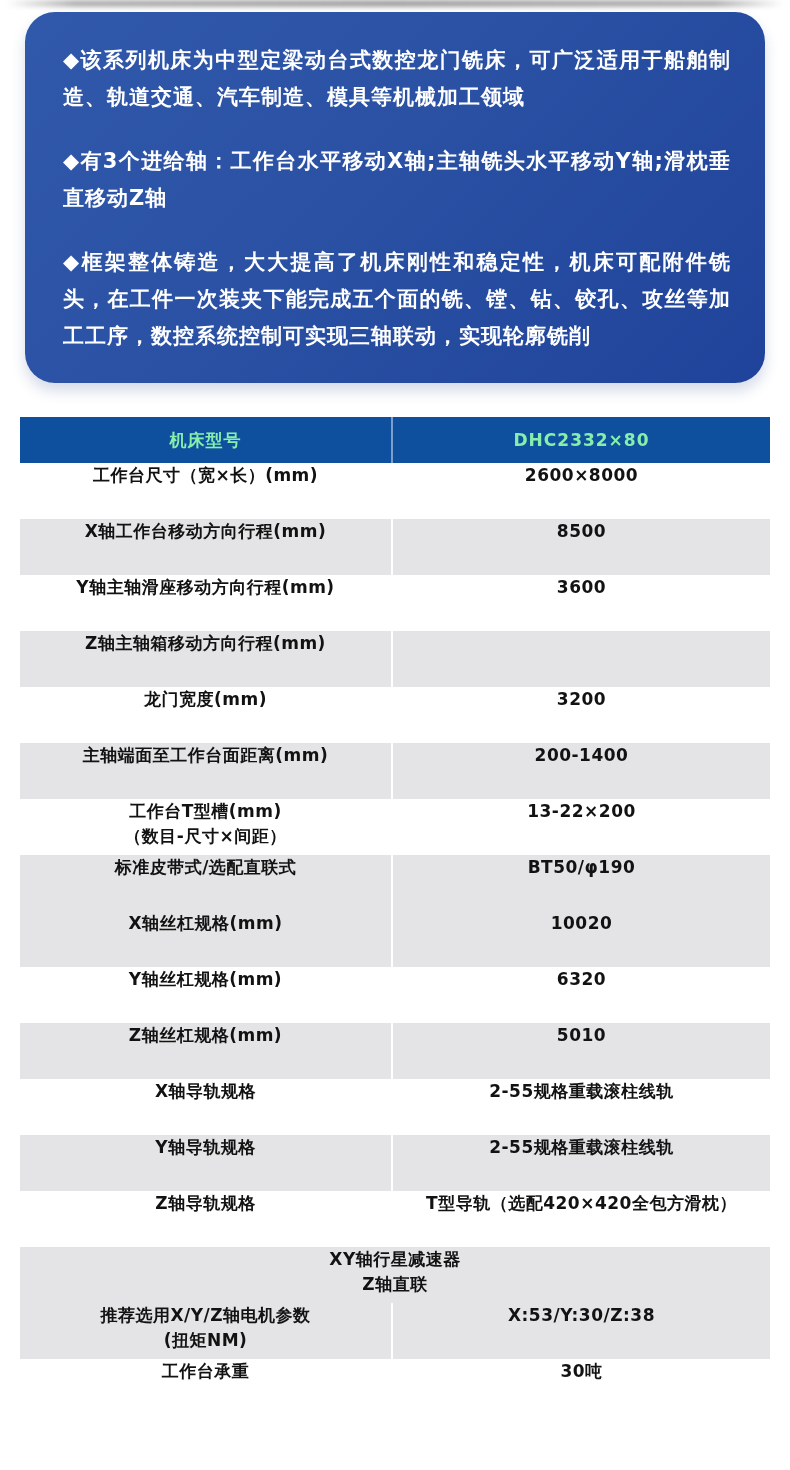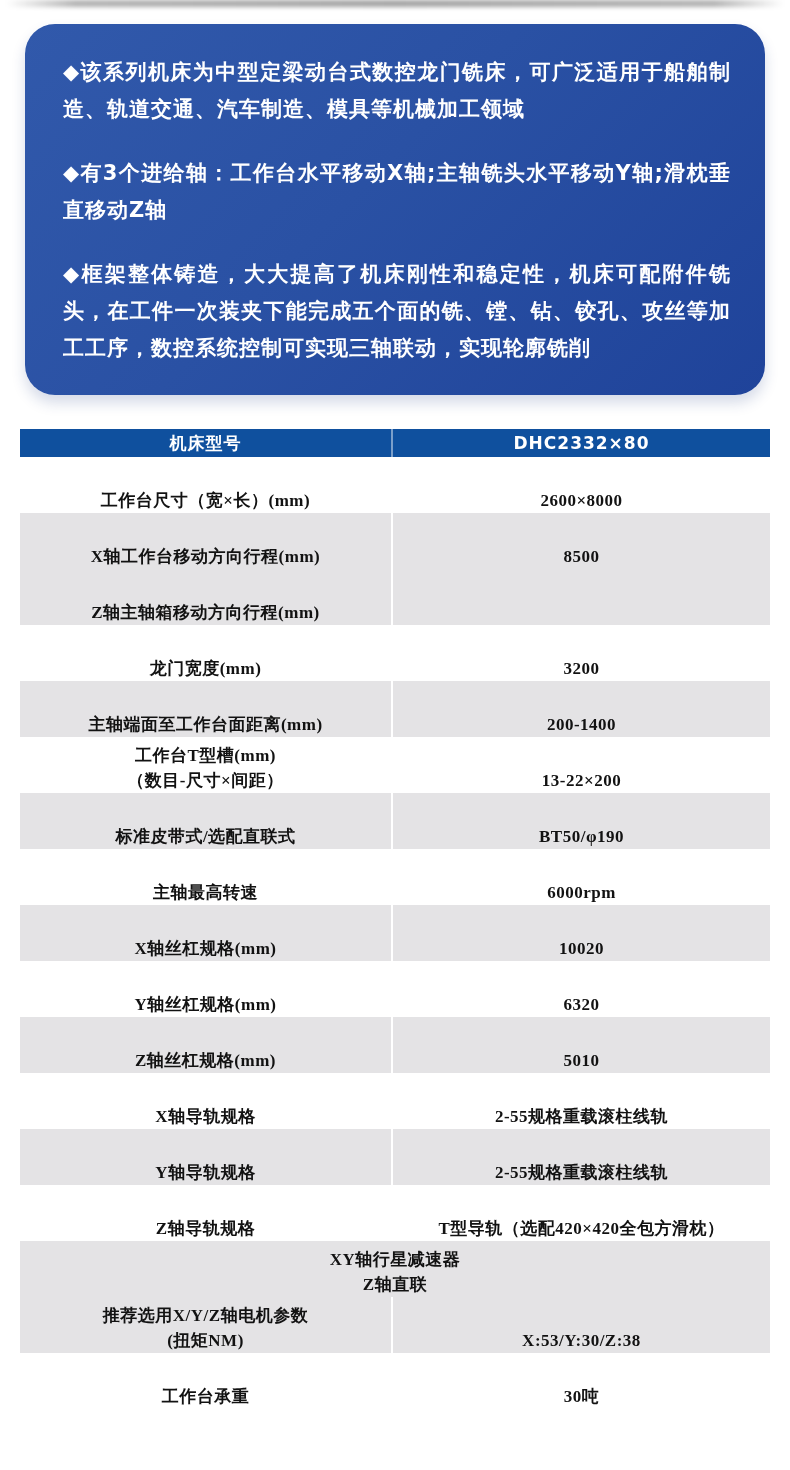--- a/index.html
+++ b/index.html
@@ -17,21 +17,21 @@
     background: linear-gradient(to right,
       rgba(0,0,0,0) 0%, rgba(0,0,0,0.30) 9%,
       rgba(0,0,0,0.36) 50%, rgba(0,0,0,0.30) 91%, rgba(0,0,0,0) 100%);
     filter: blur(2px);
   }
 
   
   .info-box {
     width: 740px;
     min-height: 278px;
-    margin: 17px auto 0 auto;
+    margin: 5px auto 0 auto;
     border-radius: 30px;
     padding: 30px 34px 28px 38px;
     background: linear-gradient(135deg, #3159ab 0%, #2a51a4 45%, #1f439a 100%);
     box-shadow: 0 8px 14px rgba(25,55,130,0.18);
     color: #ffffff;
   }
   .info-box p {
     font-size: 21px;
     line-height: 37px;
     font-weight: 600;
@@ -40,23 +40,23 @@
   }
   .info-box p + p { margin-top: 27px; }
 
   
   .spec-table {
     width: 750px;
     margin: 34px auto 0 auto;
   }
   .spec-header {
     display: flex;
-    height: 28px;
+    height: 46px;
     background: #0f509e;
-    color: #ffffff;
+    color: #86efac;
     font-weight: 700;
     font-size: 17px;
     letter-spacing: 1px;
   }
   .spec-header .cell {
     display: flex; align-items: center; justify-content: center;
   }
   .spec-header .label-cell {
     flex: 0 0 373px;
     border-right: 2px solid rgba(255,255,255,0.45);
@@ -65,23 +65,22 @@
 
   .spec-row {
     display: flex;
     height: 56px;
     background: #ffffff;
     color: #121212;
   }
   .spec-row.shaded { background: #e4e3e5; }
   .spec-row .cell {
     display: flex; flex-direction: column;
-    align-items: center; justify-content: flex-end;
+    align-items: center; justify-content: flex-start;
     text-align: center;
-    font-family: Liberation Serif, serif;
   }
   .spec-row .label-cell {
     flex: 0 0 373px;
     border-right: 2px solid #ffffff;
     font-weight: 700;
     font-size: 17px;
   }
   .spec-row .value-cell {
     flex: 1 1 auto;
     font-weight: 600;
@@ -115,20 +114,28 @@
         </div>
       </div>
       <div class="spec-row shaded">
         <div class="cell label-cell">
           <div class="line">X轴工作台移动方向行程(mm)</div>
         </div>
         <div class="cell value-cell">
           <div class="line">8500</div>
         </div>
       </div>
+      <div class="spec-row">
+        <div class="cell label-cell">
+          <div class="line">Y轴主轴滑座移动方向行程(mm)</div>
+        </div>
+        <div class="cell value-cell">
+          <div class="line">3600</div>
+        </div>
+      </div>
       <div class="spec-row shaded">
         <div class="cell label-cell">
           <div class="line">Z轴主轴箱移动方向行程(mm)</div>
         </div>
       </div>
       <div class="spec-row">
         <div class="cell label-cell">
           <div class="line">龙门宽度(mm)</div>
         </div>
         <div class="cell value-cell">
@@ -153,28 +160,20 @@
         </div>
       </div>
       <div class="spec-row shaded">
         <div class="cell label-cell">
           <div class="line">标准皮带式/选配直联式</div>
         </div>
         <div class="cell value-cell">
           <div class="line">BT50/φ190</div>
         </div>
       </div>
-      <div class="spec-row">
-        <div class="cell label-cell">
-          <div class="line">主轴最高转速</div>
-        </div>
-        <div class="cell value-cell">
-          <div class="line">6000rpm</div>
-        </div>
-      </div>
       <div class="spec-row shaded">
         <div class="cell label-cell">
           <div class="line">X轴丝杠规格(mm)</div>
         </div>
         <div class="cell value-cell">
           <div class="line">10020</div>
         </div>
       </div>
       <div class="spec-row">
         <div class="cell label-cell">

